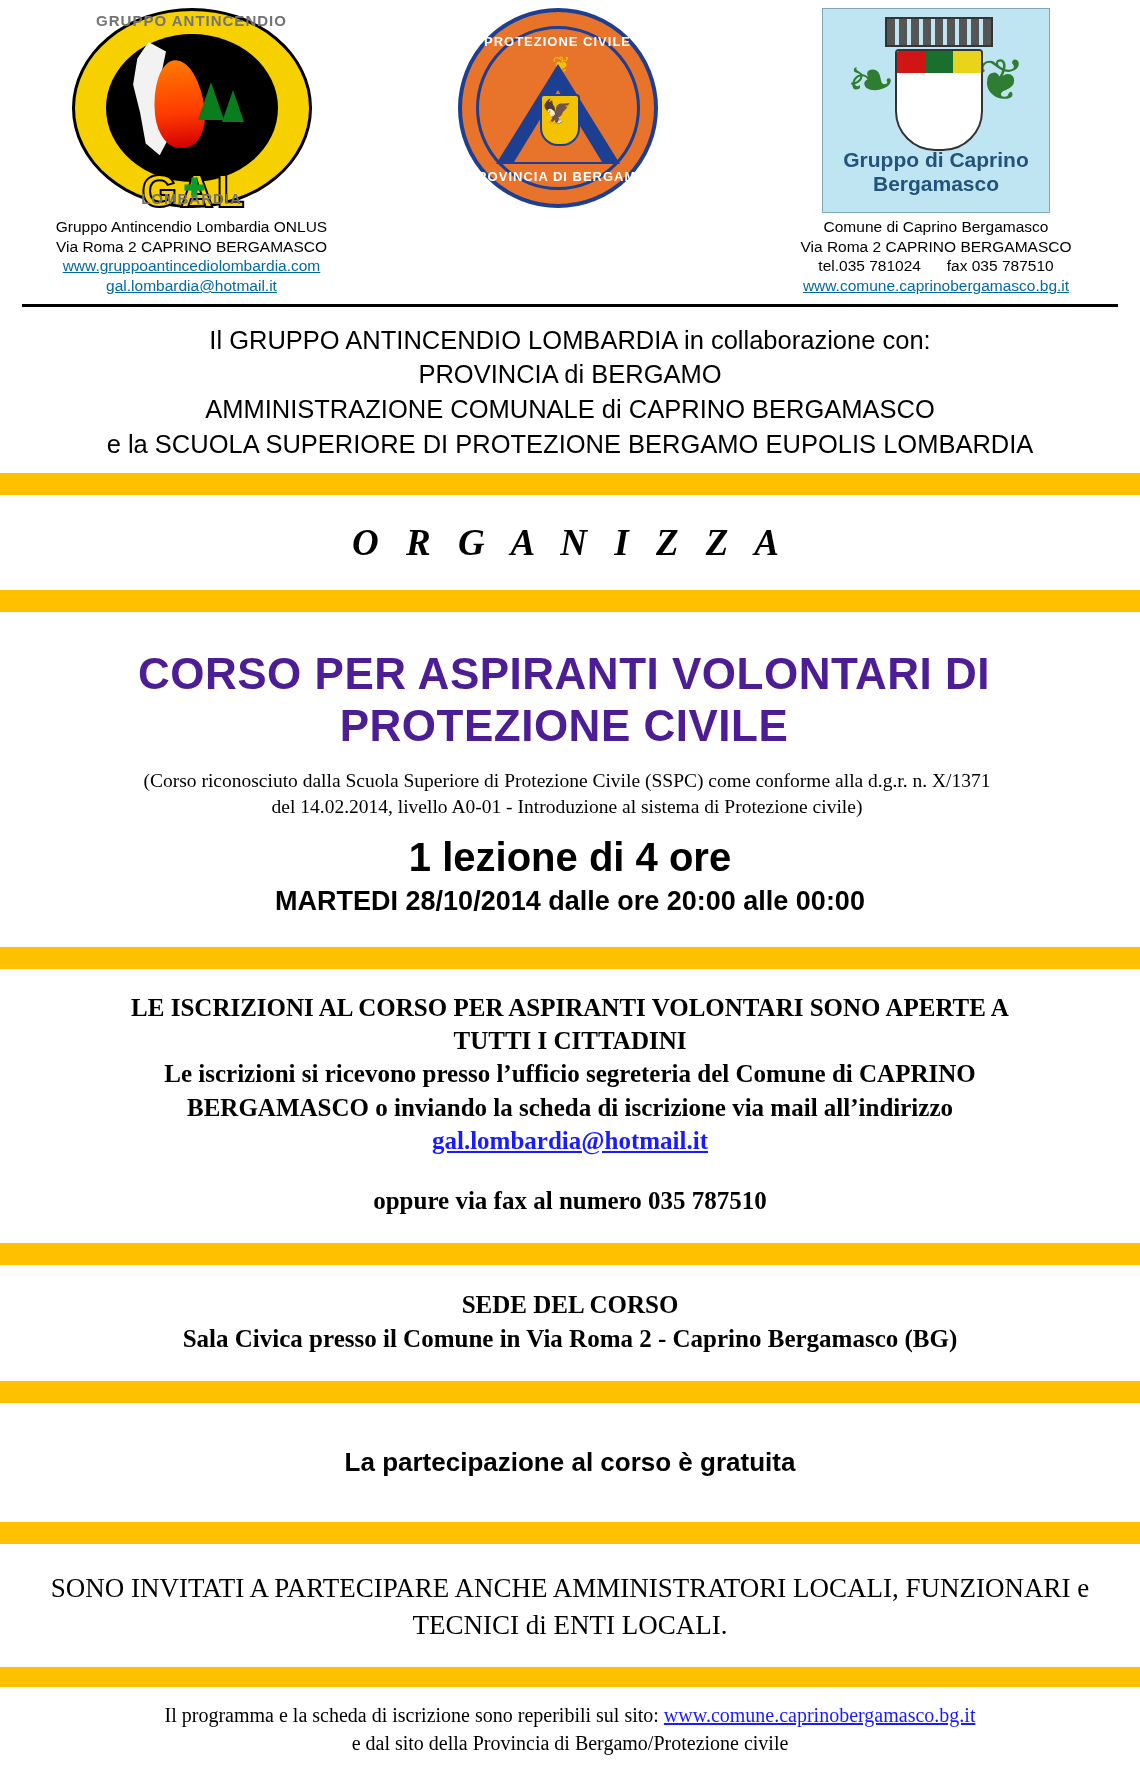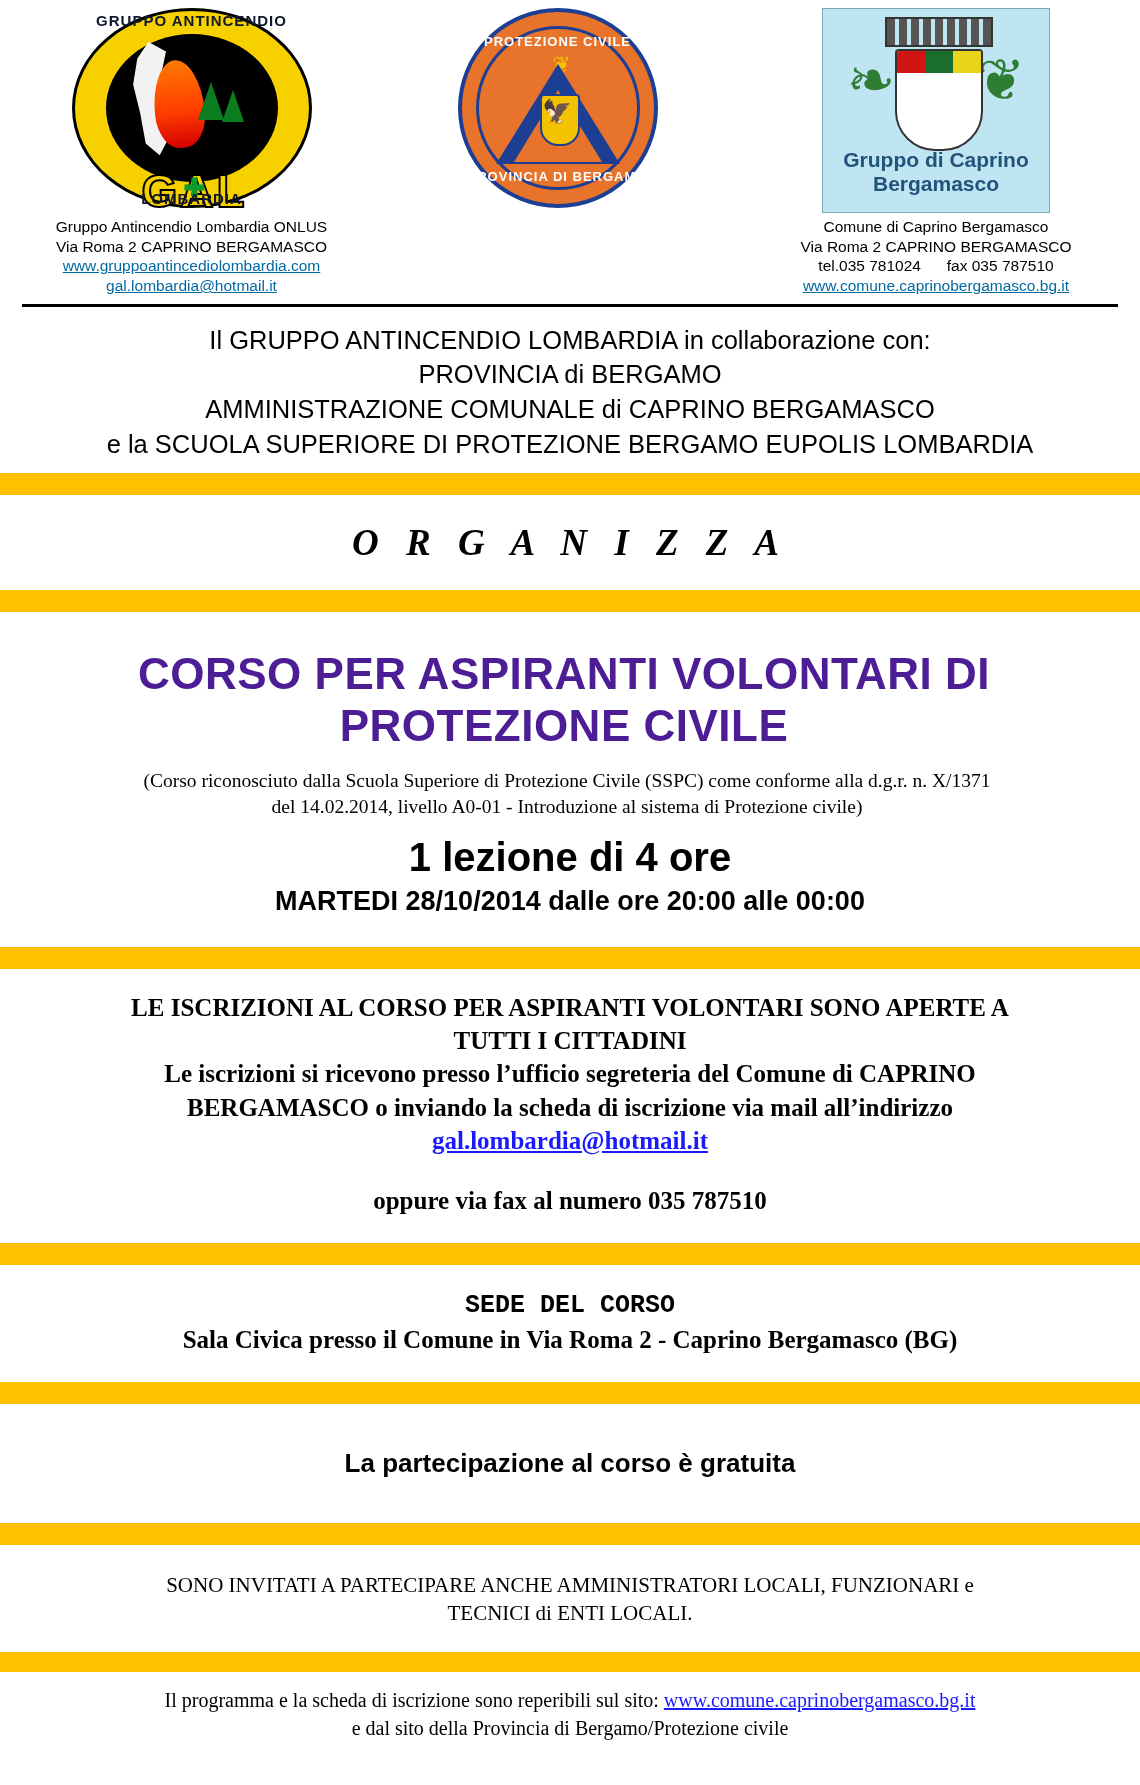--- a/index.html
+++ b/index.html
@@ -120,21 +120,21 @@
     line-height: 20px;
     font-weight: bold;
     text-align: center;
   }
   .gal .arc-top, .gal .arc-bot {
     position: absolute;
     left: 0; right: 0;
     text-align: center;
     font-weight: bold;
     font-size: 15px;
-    color: #0f172a;
+    color: #737373;
     letter-spacing: 1px;
   }
   .gal .arc-top { top: 4px; }
   .gal .arc-bot { bottom: 6px; }
 
   
   .pcbg {
     width: 200px; height: 200px;
     border-radius: 50%;
     background: #e8732a;
@@ -327,42 +327,42 @@
   }
   .fax {
     text-align: center;
     font-family: "Liberation Serif", serif;
     font-weight: bold;
     font-size: 25px;
     padding: 26px 0 28px 0;
   }
   .sede-h {
     text-align: center;
-    font-family: Liberation Mono, monospace;
+    font-family: Liberation Serif, serif;
     font-weight: bold;
     font-size: 25px;
     padding: 26px 0 2px 0;
   }
   .sede-l {
     text-align: center;
     font-family: "Liberation Serif", serif;
     font-weight: bold;
     font-size: 25px;
     padding: 4px 0 28px 0;
   }
   .gratis {
     text-align: center;
     font-weight: bold;
     font-size: 26px;
     padding: 44px 0 44px 0;
   }
   .invitati {
     text-align: center;
     font-family: "Liberation Serif", serif;
-    font-size: 21px;
+    font-size: 27px;
     line-height: 1.35;
     padding: 26px 30px 24px 30px;
   }
   .footer {
     text-align: center;
     font-family: "Liberation Serif", serif;
     font-size: 20px;
     line-height: 1.4;
     padding: 14px 20px 10px 20px;
   }

